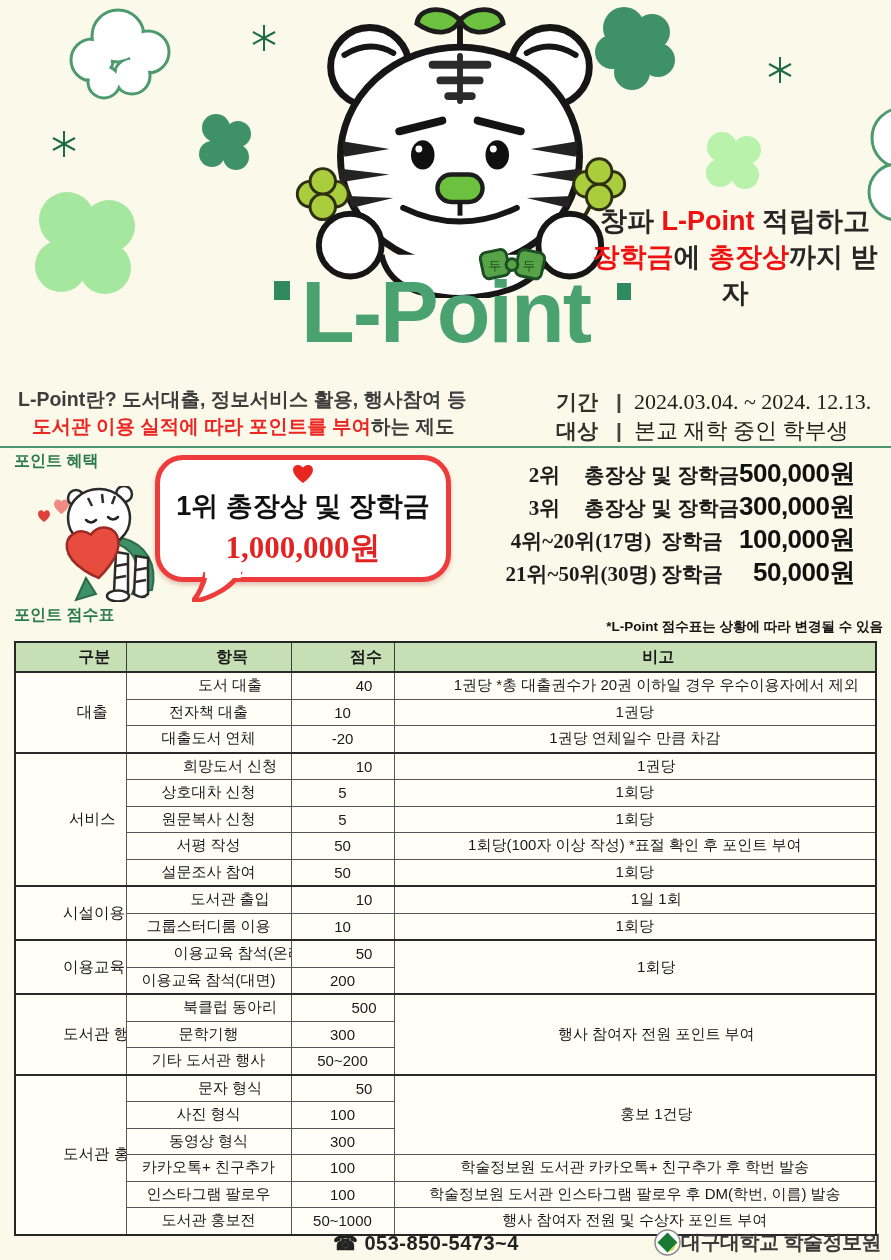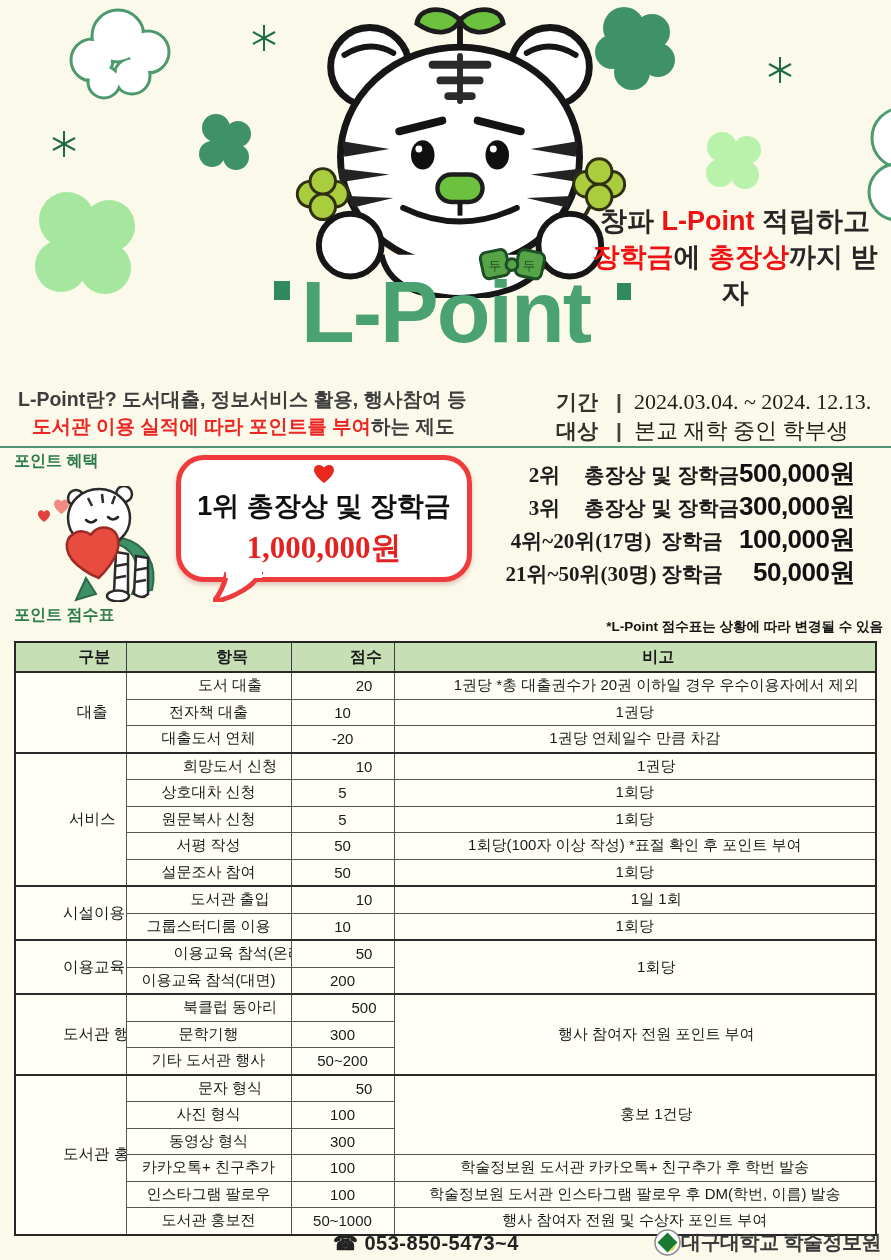--- a/index.html
+++ b/index.html
@@ -24,21 +24,21 @@
   .info-row{display:flex;align-items:baseline;height:28px;}
   .info-label{font-weight:700;width:48px;color:#33322a;}
   .info-sep{margin:0 12px;font-weight:700;color:#44433a;}
   .info-value{font-family:"Liberation Serif",serif;font-size:22px;}
 
   .divider{position:absolute;left:0;top:446px;width:891px;height:2px;background:#4f9573;}
 
   .sec-heading{position:absolute;font-size:16px;font-weight:800;color:#2b7a4b;}
 
   
-  .bubble{position:absolute;left:176px;top:455px;width:286px;height:117px;background:#fff;
+  .bubble{position:absolute;left:155px;top:455px;width:286px;height:117px;background:#fff;
     border:5px solid #ee3c3c;border-radius:28px;box-shadow:0 3px 4px rgba(150,40,40,.25);
     text-align:center;z-index:3;}
   .bubble-heart{position:absolute;left:50%;transform:translateX(-50%);top:3px;}
   .bubble-line1{margin-top:28px;font-size:27px;font-weight:800;color:#101010;}
   .bubble-line2{margin-top:3px;font-family:"Liberation Serif",serif;font-size:31px;
     font-weight:700;color:#e32222;}
   .bubble-tail{position:absolute;left:32px;bottom:-25px;}
 
   
   .prizes{position:absolute;left:505px;top:456px;width:350px;}
@@ -335,21 +335,21 @@
           <th>구분</th>
           <th>항목</th>
           <th>점수</th>
           <th>비고</th>
         </tr>
       </thead>
     <tbody>
         <tr class="section-start">
           <td class="cat" rowspan="3">대출</td>
           <td>도서 대출</td>
-          <td>20</td>
+          <td>40</td>
           <td rowspan="1">1권당 *총 대출권수가 20권 이하일 경우 우수이용자에서 제외</td>
         </tr>
         <tr>
           <td>전자책 대출</td>
           <td>10</td>
           <td rowspan="1">1권당</td>
         </tr>
         <tr>
           <td>대출도서 연체</td>
           <td>-20</td>

